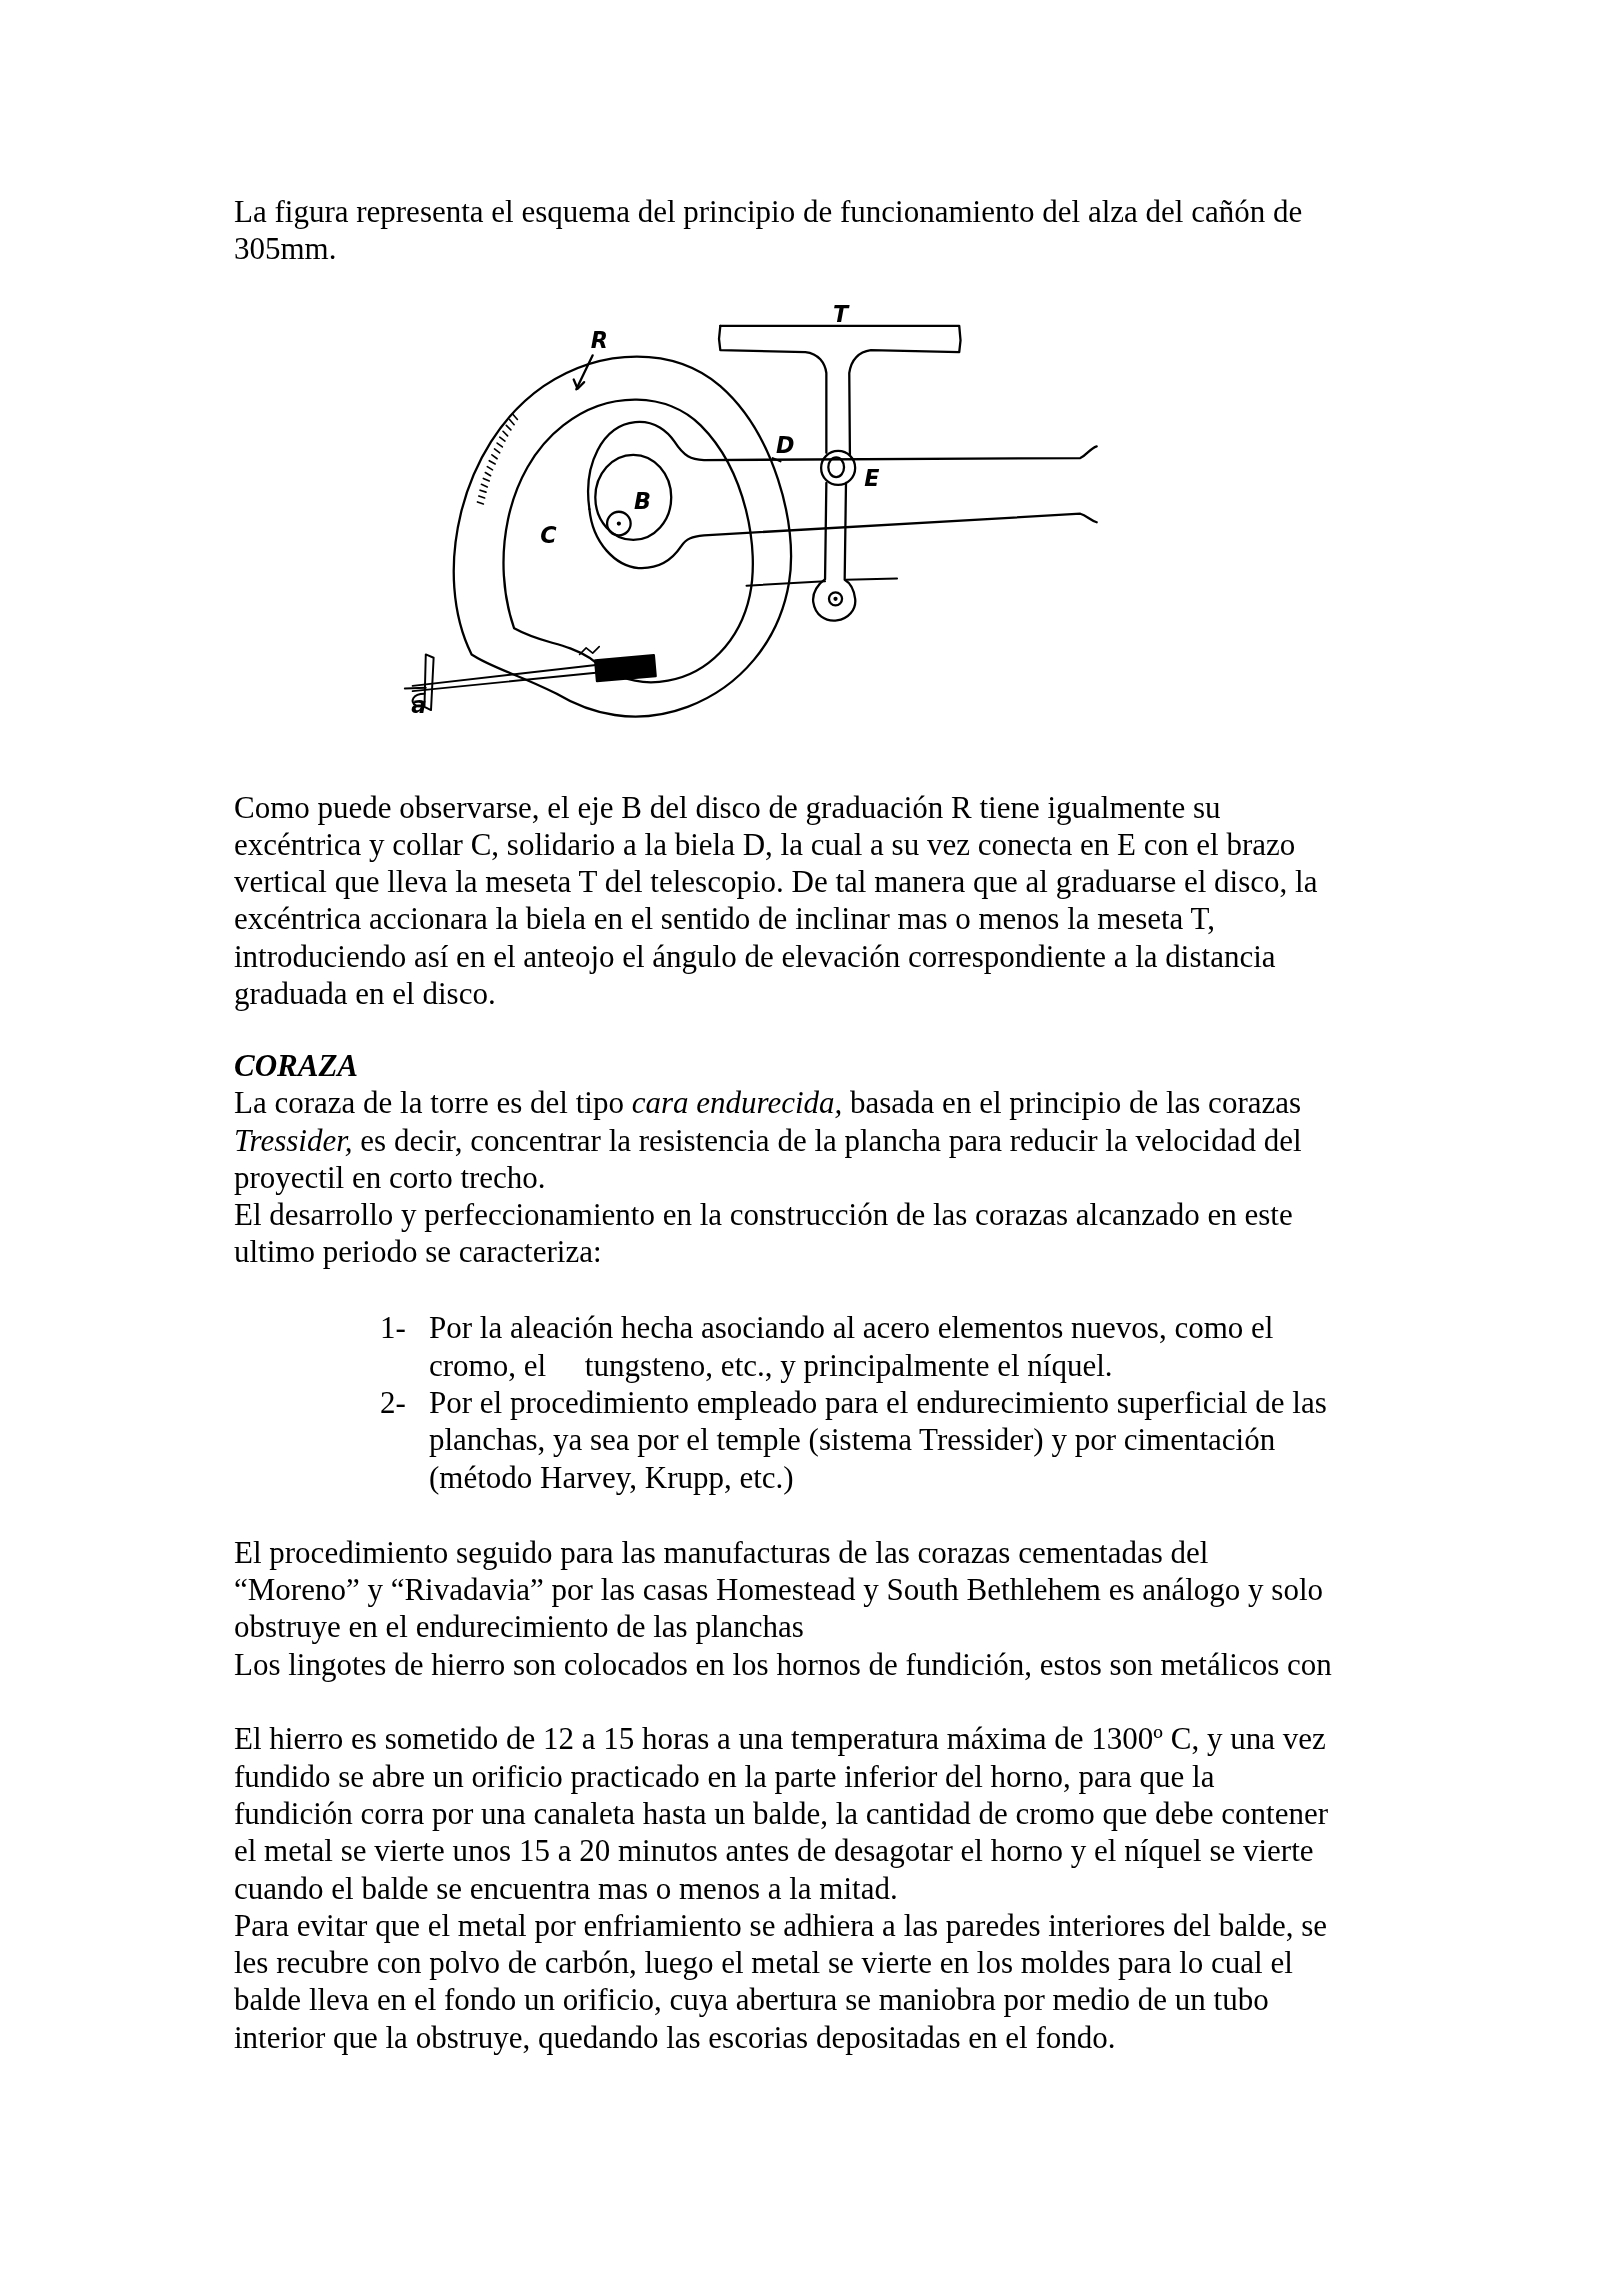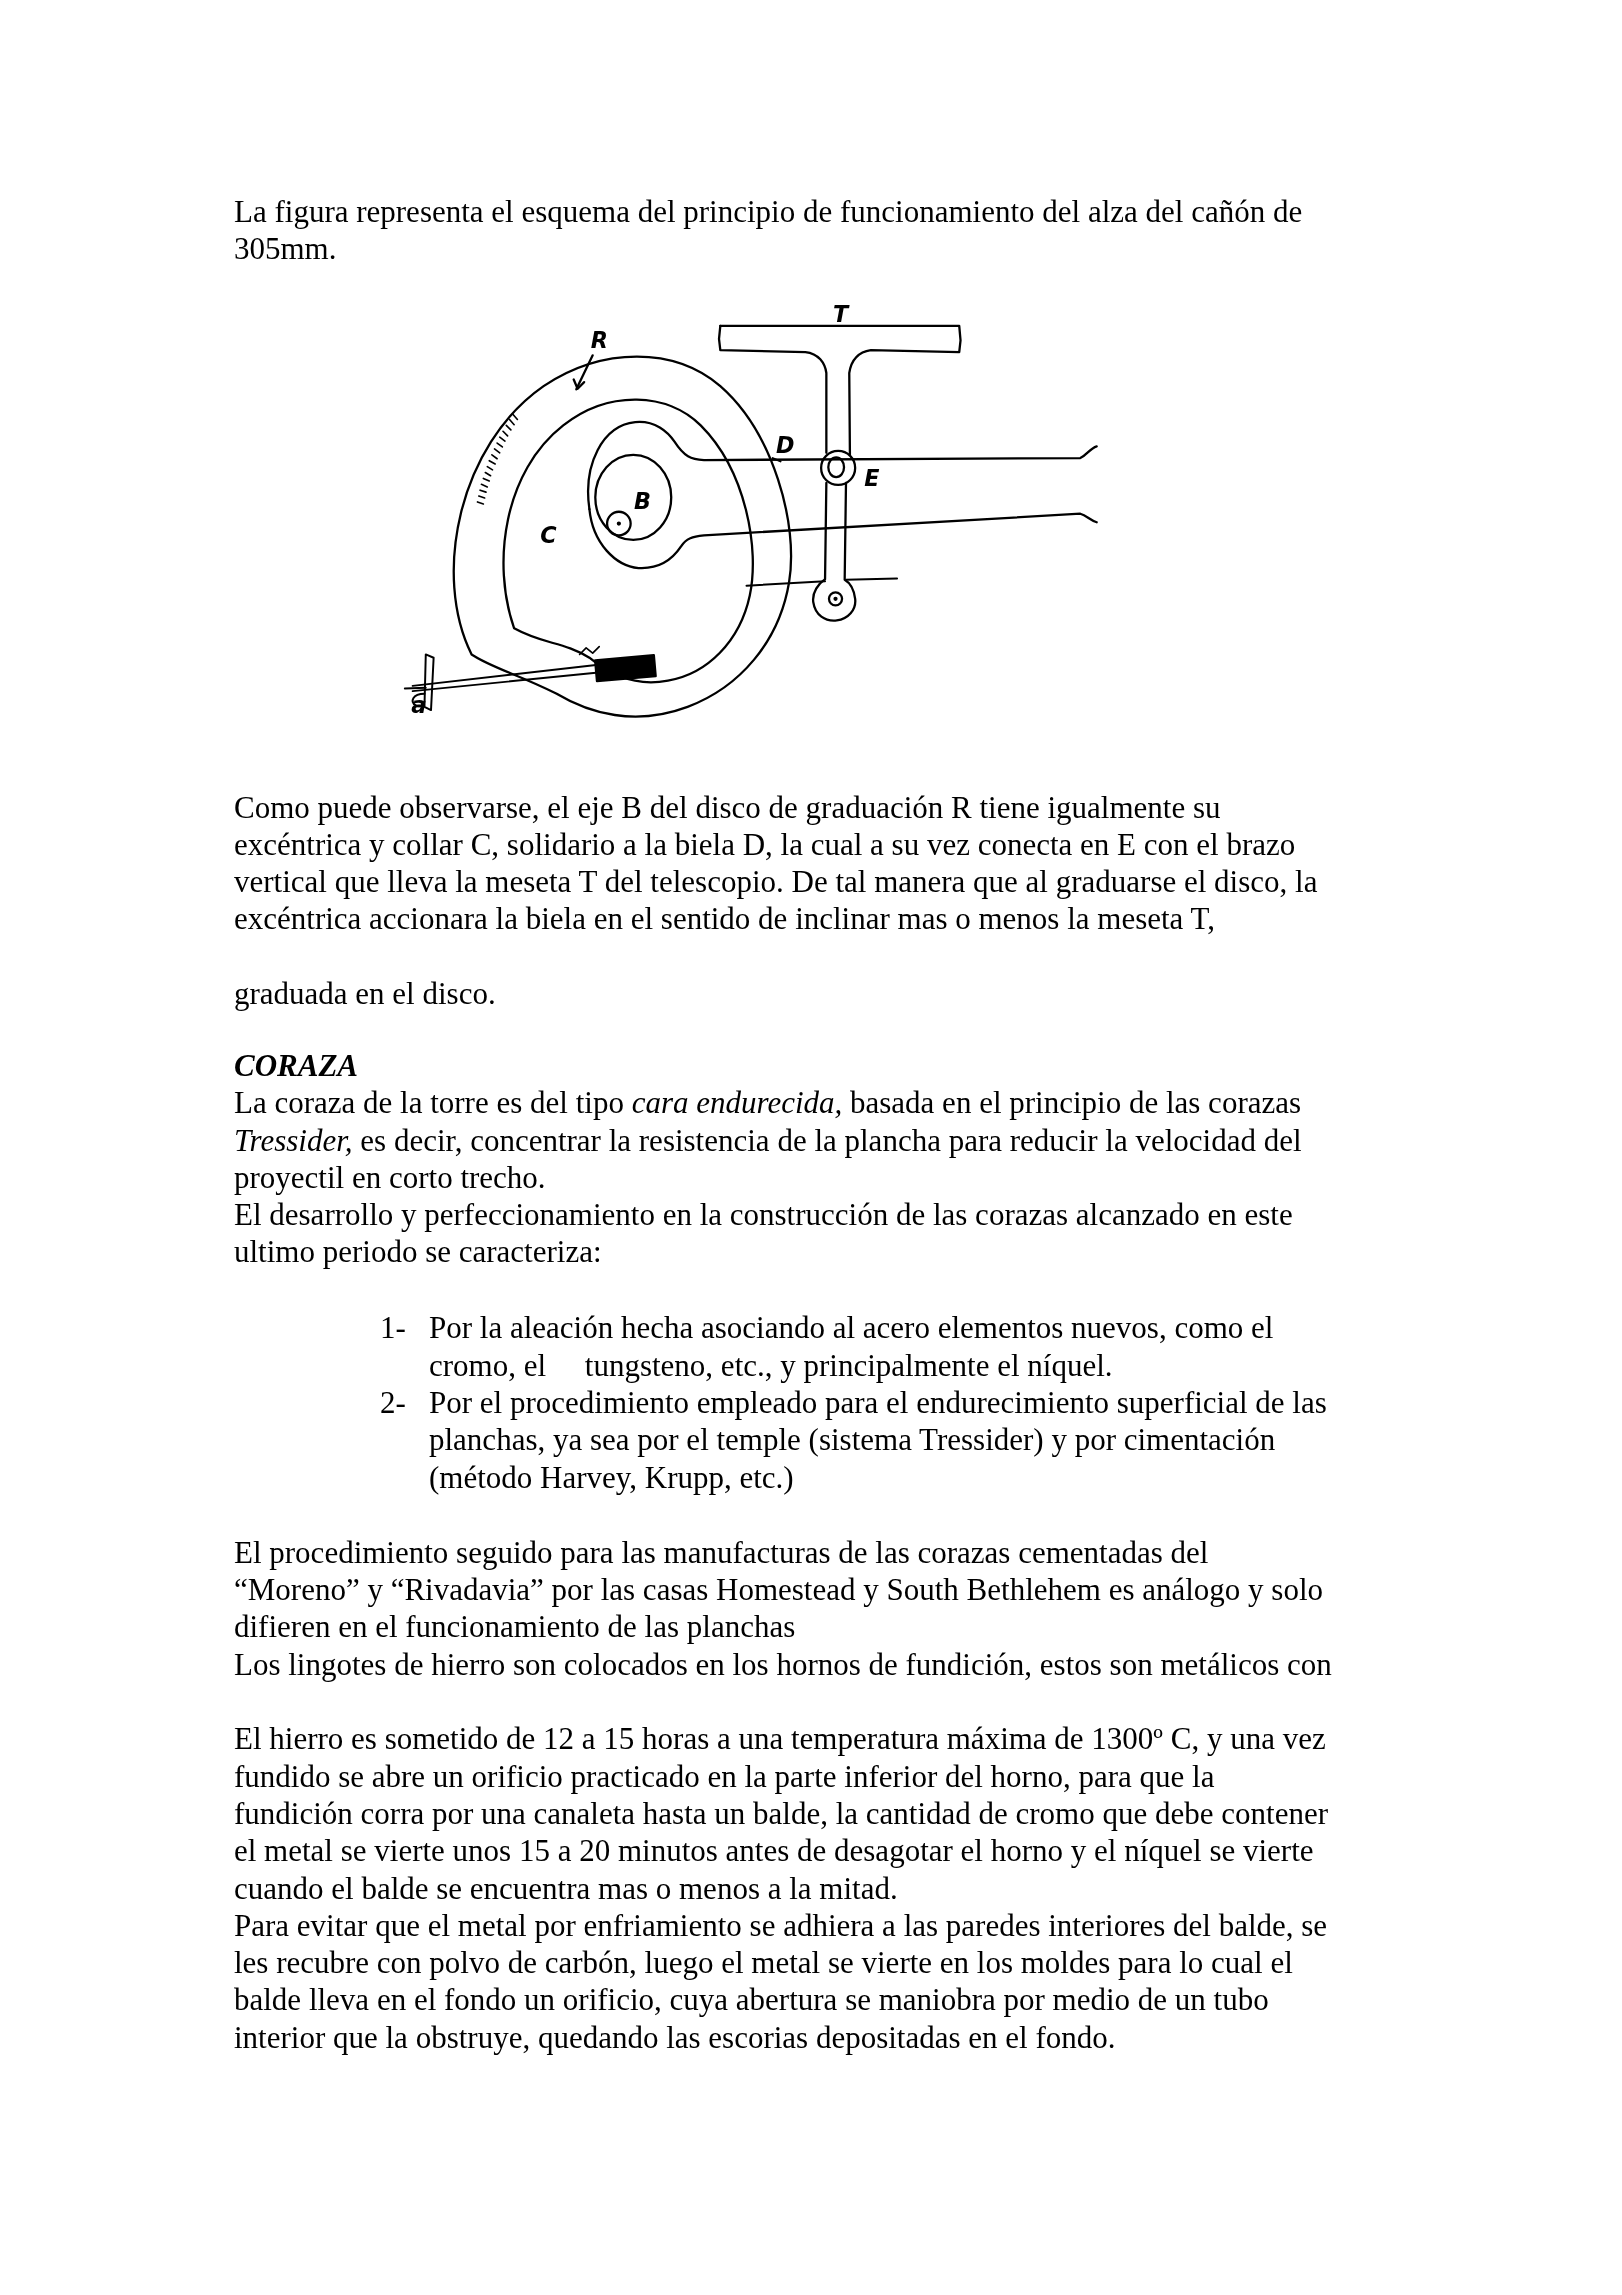--- a/index.html
+++ b/index.html
@@ -108,20 +108,21 @@
       <text class="fig-label" x="720" y="282" fill="#000" stroke="none">E</text>
       <text class="fig-label" x="672" y="32" fill="#000" stroke="none">T</text>
       <text class="fig-label" x="28" y="630" fill="#000" stroke="none">a</text>
     </svg>
   </div>
 
   <div class="line" style="top:789px">Como puede observarse, el eje B del disco de graduación R tiene igualmente su</div>
   <div class="line" style="top:826px">excéntrica y collar C, solidario a la biela D, la cual a su vez conecta en E con el brazo</div>
   <div class="line" style="top:863px">vertical que lleva la meseta T del telescopio. De tal manera que al graduarse el disco, la</div>
   <div class="line" style="top:900px">excéntrica accionara la biela en el sentido de inclinar mas o menos la meseta T,</div>
+  <div class="line" style="top:938px">introduciendo así en el anteojo el ángulo de elevación correspondiente a la distancia</div>
   <div class="line" style="top:975px">graduada en el disco.</div>
 
   <div class="line heading" style="top:1047px">CORAZA</div>
 
   <div class="line" style="top:1084px"><span>La coraza de la torre es del tipo </span><span class="it">cara endurecida,</span><span> basada en el principio de las corazas</span></div>
   <div class="line" style="top:1122px"><span class="it">Tressider,</span><span> es decir, concentrar la resistencia de la plancha para reducir la velocidad del</span></div>
   <div class="line" style="top:1159px">proyectil en corto trecho.</div>
 
   <div class="line" style="top:1196px">El desarrollo y perfeccionamiento en la construcción de las corazas alcanzado en este</div>
   <div class="line" style="top:1233px">ultimo periodo se caracteriza:</div>
@@ -132,21 +133,21 @@
     <div class="line list-cont" style="top:1347px; white-space:pre">cromo, el     tungsteno, etc., y principalmente el níquel.</div>
 
     <div class="line list-line" style="top:1384px">2-</div>
     <div class="line list-cont" style="top:1384px">Por el procedimiento empleado para el endurecimiento superficial de las</div>
     <div class="line list-cont" style="top:1421px">planchas, ya sea por el temple (sistema Tressider) y por cimentación</div>
     <div class="line list-cont" style="top:1459px">(método Harvey, Krupp, etc.)</div>
   </div>
 
   <div class="line" style="top:1534px">El procedimiento seguido para las manufacturas de las corazas cementadas del</div>
   <div class="line" style="top:1571px">“Moreno” y “Rivadavia” por las casas Homestead y South Bethlehem es análogo y solo</div>
-  <div class="line" style="top:1608px">difieren en el funcionamiento de las planchas</div>
+  <div class="line" style="top:1608px">obstruye en el endurecimiento de las planchas</div>
   <div class="line" style="top:1646px">Los lingotes de hierro son colocados en los hornos de fundición, estos son metálicos con</div>
   <div class="line" style="top:1720px">El hierro es sometido de 12 a 15 horas a una temperatura máxima de 1300º C, y una vez</div>
   <div class="line" style="top:1795px">fundición corra por una canaleta hasta un balde, la cantidad de cromo que debe contener</div>
   <div class="line" style="top:1758px">fundido se abre un orificio practicado en la parte inferior del horno, para que la</div>
   <div class="line" style="top:1832px">el metal se vierte unos 15 a 20 minutos antes de desagotar el horno y el níquel se vierte</div>
   <div class="line" style="top:1870px">cuando el balde se encuentra mas o menos a la mitad.</div>
   <div class="line" style="top:1907px">Para evitar que el metal por enfriamiento se adhiera a las paredes interiores del balde, se</div>
   <div class="line" style="top:1944px">les recubre con polvo de carbón, luego el metal se vierte en los moldes para lo cual el</div>
   <div class="line" style="top:1981px">balde lleva en el fondo un orificio, cuya abertura se maniobra por medio de un tubo</div>
   <div class="line" style="top:2019px">interior que la obstruye, quedando las escorias depositadas en el fondo.</div>

